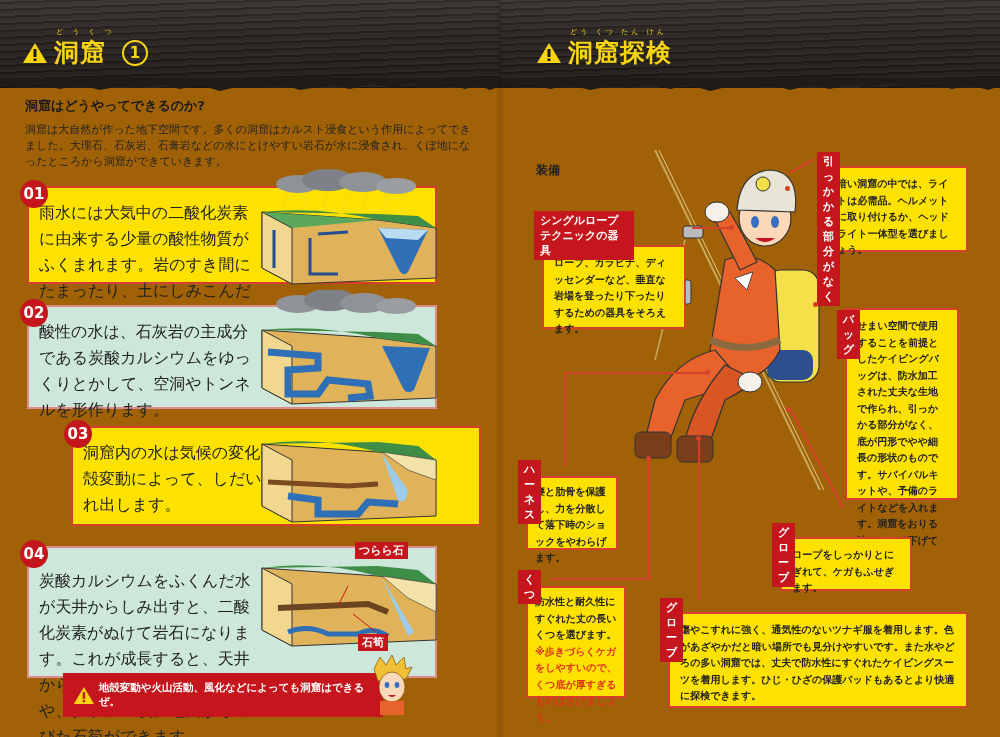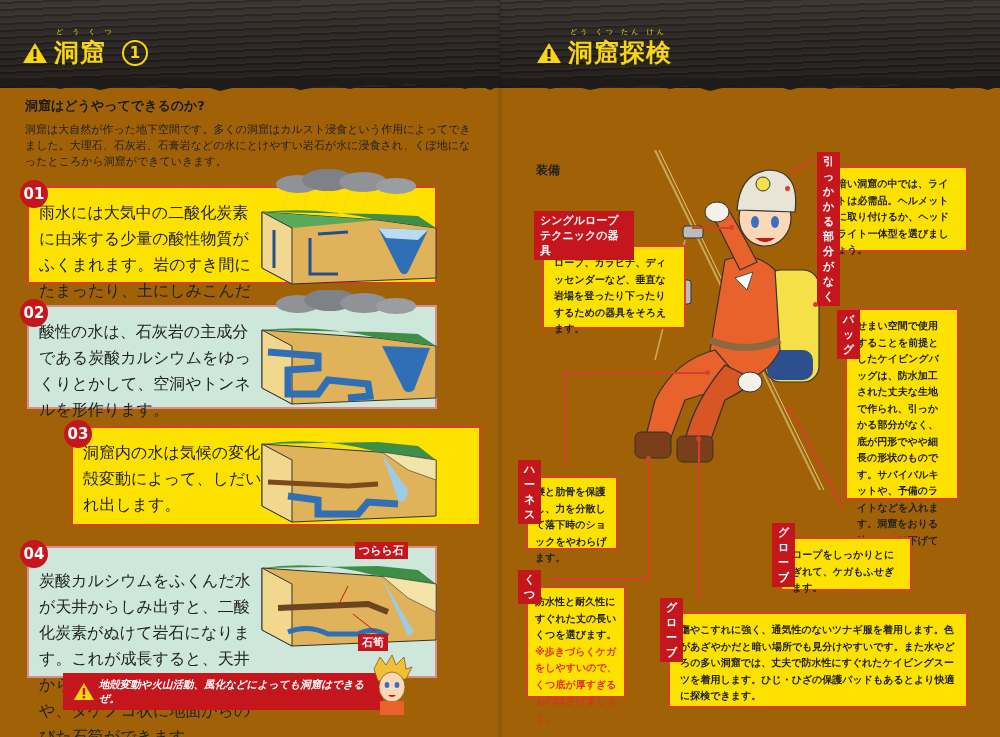--- a/index.html
+++ b/index.html
@@ -29,21 +29,21 @@
   .intro { position: absolute; left: 25px; top: 122px; width: 450px; font-size: 11px; line-height: 16px; color: #222; }
 
   
   .step { position: absolute; left: 27px; width: 410px; border: 2px solid #d6402b; }
   .step.yellow { background: #fde200; }
   .step.mint { background: #cde8da; border-color: #e08b8b; }
   .step-num { position: absolute; left: -9px; top: -8px; width: 28px; height: 28px; border-radius: 50%; background: #c4161c; color: #fff; font-weight: bold; font-size: 15px; display: flex; align-items: center; justify-content: center; }
   .step-text { position: absolute; left: 10px; top: 22px; width: 218px; font-size: 16px; line-height: 26px; color: #222; font-weight: normal; }
 
   
-  .note-bar { position: absolute; left: 63px; top: 673px; width: 320px; height: 37px; background: #c4161c; display: flex; align-items: center; padding-left: 10px; gap: 4px; font-style: italic; }
+  .note-bar { position: absolute; left: 63px; top: 673px; width: 320px; height: 44px; background: #c4161c; display: flex; align-items: center; padding-left: 10px; gap: 4px; }
   .note-text { color: #fff; font-size: 10.5px; font-weight: bold; }
   .boy-face { position: absolute; left: 370px; top: 655px; width: 44px; height: 60px; }
 
   
   .intro-r { position: absolute; left: 36px; top: 97px; width: 440px; font-size: 10.2px; line-height: 15px; color: #222; font-weight: bold; }
   .equip-heading { position: absolute; left: 36px; top: 162px; font-size: 12px; font-weight: bold; }
 
   .callout { position: absolute; }
   .callout-label { position: absolute; background: #c4161c; color: #fff; font-weight: bold; font-size: 11px; padding: 2px 6px; z-index: 2; line-height: 15px; }
   .callout-box { position: absolute; background: #fde200; border: 2px solid #d6402b; padding: 8px 10px; font-size: 10px; line-height: 16.5px; color: #222; font-weight: bold; }

